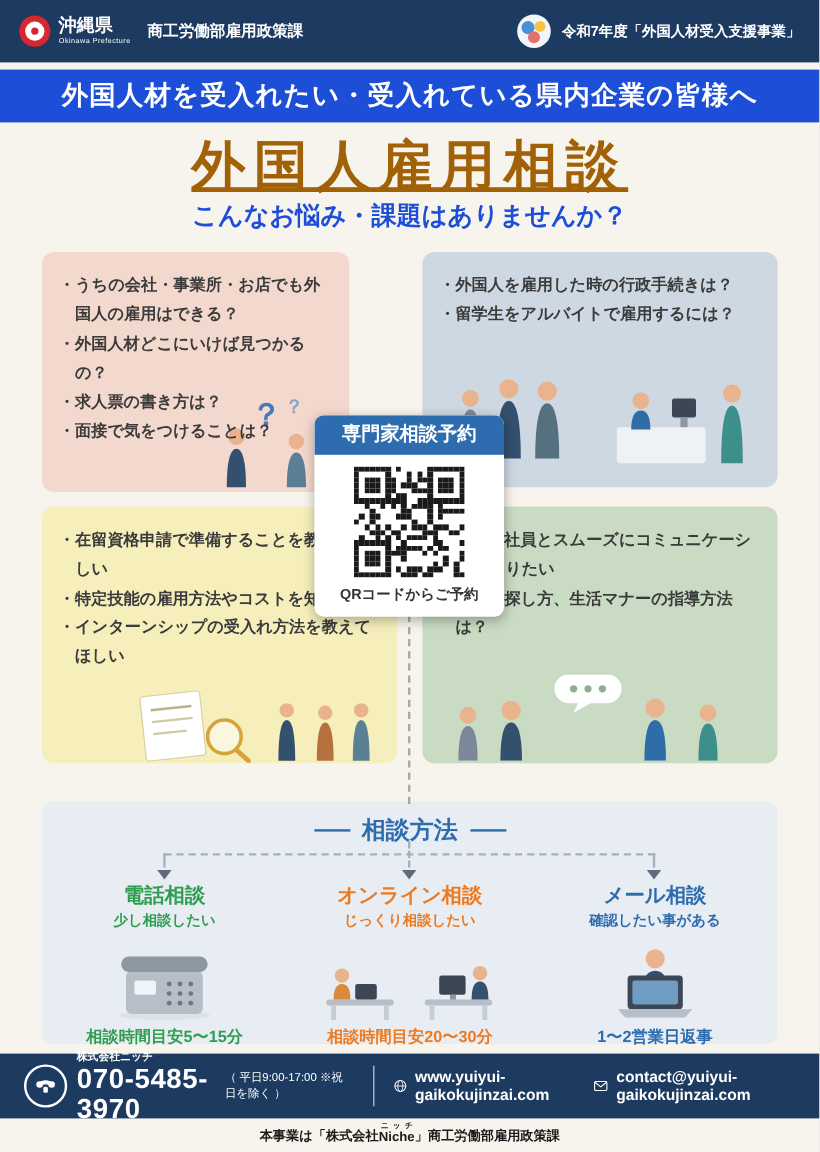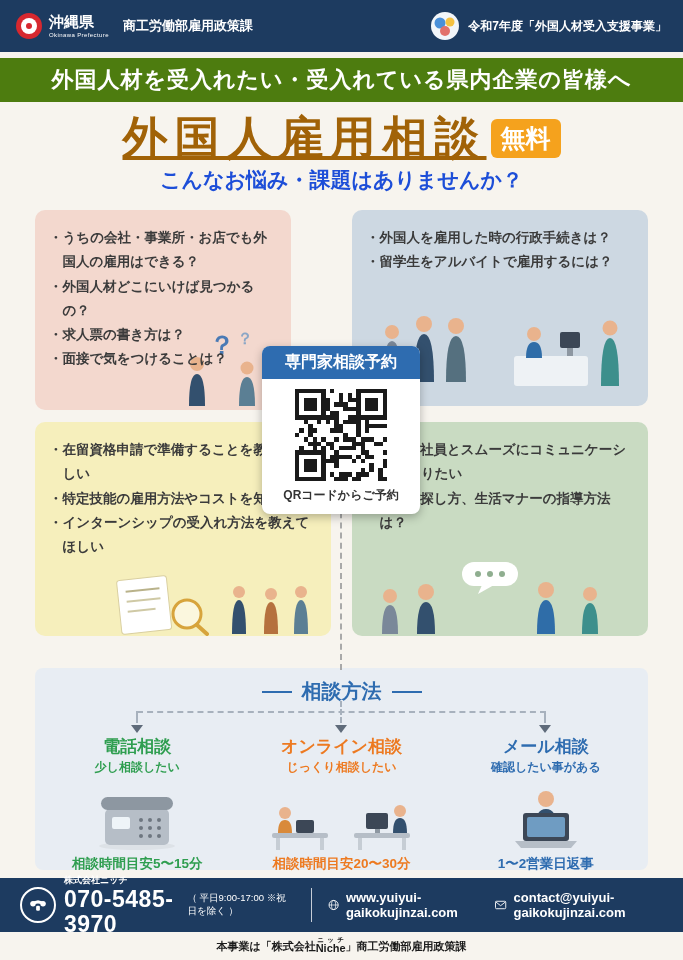--- a/index.html
+++ b/index.html
@@ -13,21 +13,21 @@
   .logo-mark::after { content:""; position:absolute; inset:10px; border-radius:50%; background:#d7282f; }
   .pref-block { margin-left:7px; }
   .pref-name { font-size:15px; font-weight:bold; line-height:1.05; }
   .pref-en { font-size:6px; letter-spacing:.4px; margin-top:2px; }
   .dept { font-size:13px; font-weight:600; margin-left:14px; }
   .top-spacer { flex:1; }
   .program-logo { margin-right:8px; flex:none; }
   .program-text { font-size:12px; font-weight:600; }
 
   
-  .banner { height:44px; background:#4d7c0f; margin-top:6px; display:flex; align-items:center; justify-content:center;
+  .banner { height:44px; background:#1d4ed8; margin-top:6px; display:flex; align-items:center; justify-content:center;
             color:#fff; font-size:22px; font-weight:bold; letter-spacing:1px; }
   .title-row { display:flex; align-items:center; justify-content:center; height:64px; padding-top:8px; }
   .main-title { font-size:45px; font-weight:bold; color:#a16207; letter-spacing:7px;text-decoration:underline; }
   .free-badge { background:#f5a21d; color:#fff; font-size:25px; font-weight:bold; padding:3px 10px; border-radius:6px; margin-left:4px; }
   .subtitle { height:30px; text-align:center; font-size:21px; font-weight:bold; color:#1d4ed8; }
 
   
   .boxes { position:relative; height:446px; margin-top:14px; }
   .cbox { position:absolute; border-radius:10px; padding:16px 14px; overflow:hidden; }
   .cbox ul { list-style:none; font-size:13.5px; font-weight:bold; color:#3b3b3b; line-height:1.8; position:relative; z-index:2; }
@@ -105,21 +105,20 @@
       <circle cx="20" cy="11" r="4.5" fill="#f5c242"></circle>
       <circle cx="15" cy="20" r="5" fill="#e2716b"></circle>
     </svg>
     <div class="program-text">令和7年度「外国人材受入支援事業」</div>
   </div>
 
   <div class="banner">外国人材を受入れたい・受入れている県内企業の皆様へ</div>
 
   <div class="title-row">
     <div class="main-title">外国人雇用相談</div>
-    <div class="free-badge">無料</div>
   </div>
   <div class="subtitle">こんなお悩み・課題はありませんか？</div>
 
   <div class="boxes">
 
     <div class="cbox cbox-pink">
       <ul>
         <li>・うちの会社・事業所・お店でも外国人の雇用はできる？</li>
         <li>・外国人材どこにいけば見つかるの？</li>
         <li>・求人票の書き方は？</li>

